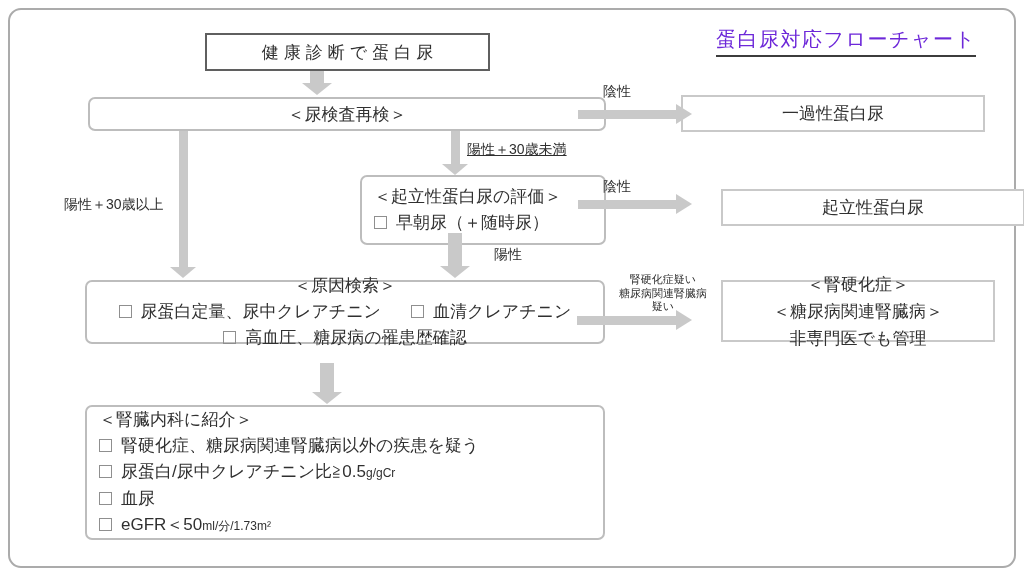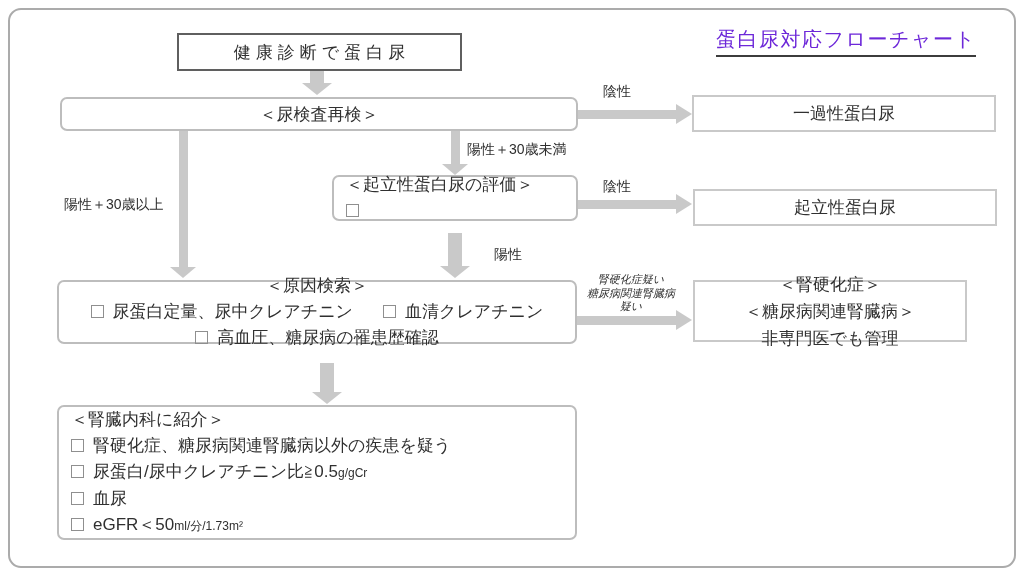--- a/index.html
+++ b/index.html
@@ -14,21 +14,21 @@
   }
   .frame {
     position: absolute; left: 8px; top: 8px; width: 1008px; height: 560px;
     border: 2px solid var(--frame-border, #ababab); border-radius: 13px;
   }
   .title {
     position: absolute; left: 716px; top: 26px;
     font-size: 20px; letter-spacing: 1.5px; white-space: nowrap;
     color: #6d28d9; padding-bottom: 2px; border-bottom: 2px solid #3c3c3c;
   }
-  .box { position: absolute; background: #ffffff; }
+  .box { position: absolute; background: #ffffff; margin-left: 28px; }
   .cbox { display: flex; align-items: center; justify-content: center; text-align: center; }
   .col { flex-direction: column; }
   .lbox { display: flex; flex-direction: column; justify-content: center; padding: 2px 12px; }
   .rounded { border: 2px solid var(--box-border, #bdbdbd); border-radius: 7px; }
   .square { border: 2px solid var(--result-box-border, #c9c9c9); }
   .startb { border: 2px solid var(--start-box-border, #5f5f5f); }
   .t { font-size: 17px; white-space: nowrap; }
   .lbox .t { line-height: 26px; }
   .col .t { line-height: 27px; }
   .ls { letter-spacing: 5px; text-indent: 5px; }
@@ -65,27 +65,27 @@
 <div class="title">蛋白尿対応フローチャート</div>
 
 <div class="box cbox startb" style="left:177px; top:33px; width:285px; height:38px;">
   <div class="t ls">健康診断で蛋白尿</div>
 </div>
 
 <div class="box cbox rounded" style="left:60px; top:97px; width:518px; height:34px;">
   <div class="t">＜尿検査再検＞</div>
 </div>
 
-<div class="box cbox square" style="left:692px; top:95px; width:304px; height:37px;">
+<div class="box cbox square" style="left:653px; top:95px; width:304px; height:37px;">
   <div class="t">一過性蛋白尿</div>
 </div>
 
-<div class="box lbox rounded" style="left:332px; top:175px; width:246px; height:46px;">
+<div class="box lbox rounded" style="left:332px; top:175px; width:246px; height:70px;">
   <div class="t">＜起立性蛋白尿の評価＞</div>
-  <div class="t"><span class="cb"></span></div>
+  <div class="t"><span class="cb"></span><span>早朝尿（＋随時尿）</span></div>
 </div>
 
 <div class="box cbox square" style="left:693px; top:189px; width:304px; height:37px;">
   <div class="t">起立性蛋白尿</div>
 </div>
 
 <div class="box lbox rounded" style="left:57px; top:280px; width:520px; height:64px;text-align:center;">
   <div class="t">＜原因検索＞</div>
   <div class="t"><span class="cb"></span><span>尿蛋白定量、尿中クレアチニン</span><span class="gap"></span><span class="cb"></span><span>血清クレアチニン</span></div>
   <div class="t"><span class="cb"></span><span>高血圧、糖尿病の罹患歴確認</span></div>
@@ -139,22 +139,22 @@
   <div class="shaft"></div>
   <div class="tip"></div>
 </div>
 
 <div class="varrow" style="left:312px; top:363px; width:30px; height:41px;">
   <div class="shaft"></div>
   <div class="tip"></div>
 </div>
 
 <div class="lbl" style="left:603px; top:83px;">陰性</div>
-<div class="lbl" style="left:467px; top:141px;">陽性＋30歳未満</div>
+<div class="lbl" style="left:467px; top:141px;text-decoration:underline;">陽性＋30歳未満</div>
 <div class="lbl" style="left:603px; top:178px;">陰性</div>
 <div class="lbl" style="left:64px; top:196px;">陽性＋30歳以上</div>
 <div class="lbl" style="left:494px; top:246px;">陽性</div>
 
-<div class="lbl-multi" style="left:576px; top:273px; width:110px;font-style:italic;">
+<div class="lbl-multi" style="left:608px; top:273px; width:110px;">
   <div>腎硬化症疑い</div>
   <div>糖尿病関連腎臓病</div>
   <div>疑い</div>
 </div>
 
 </body></html>

